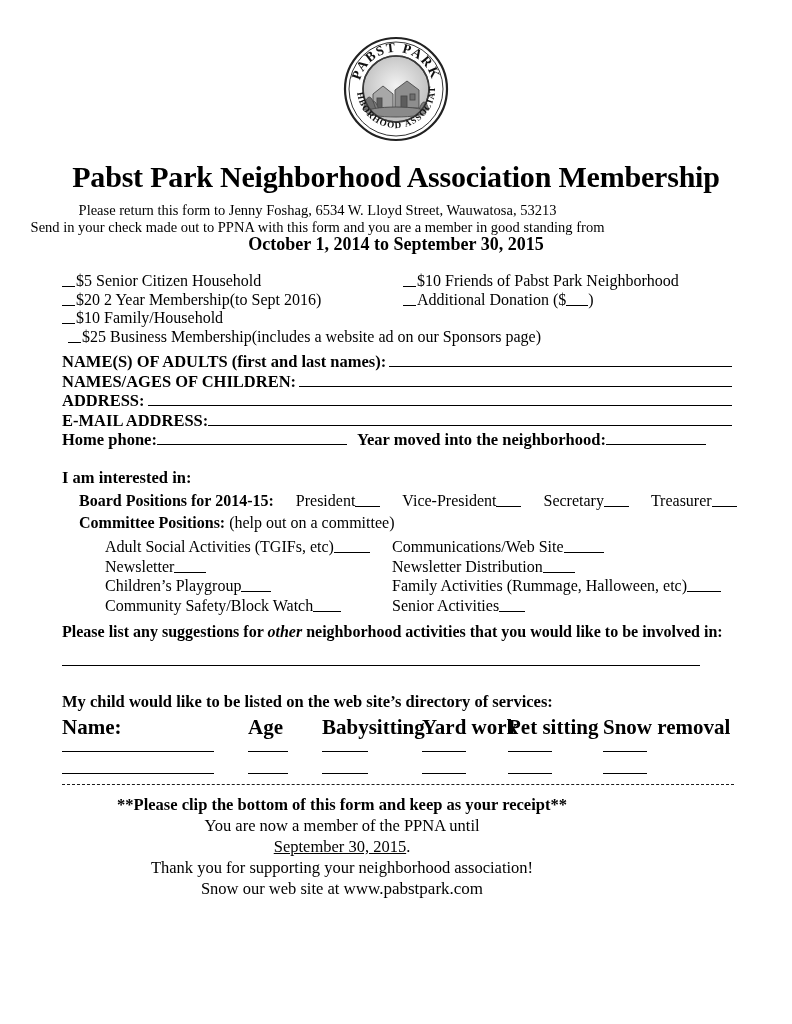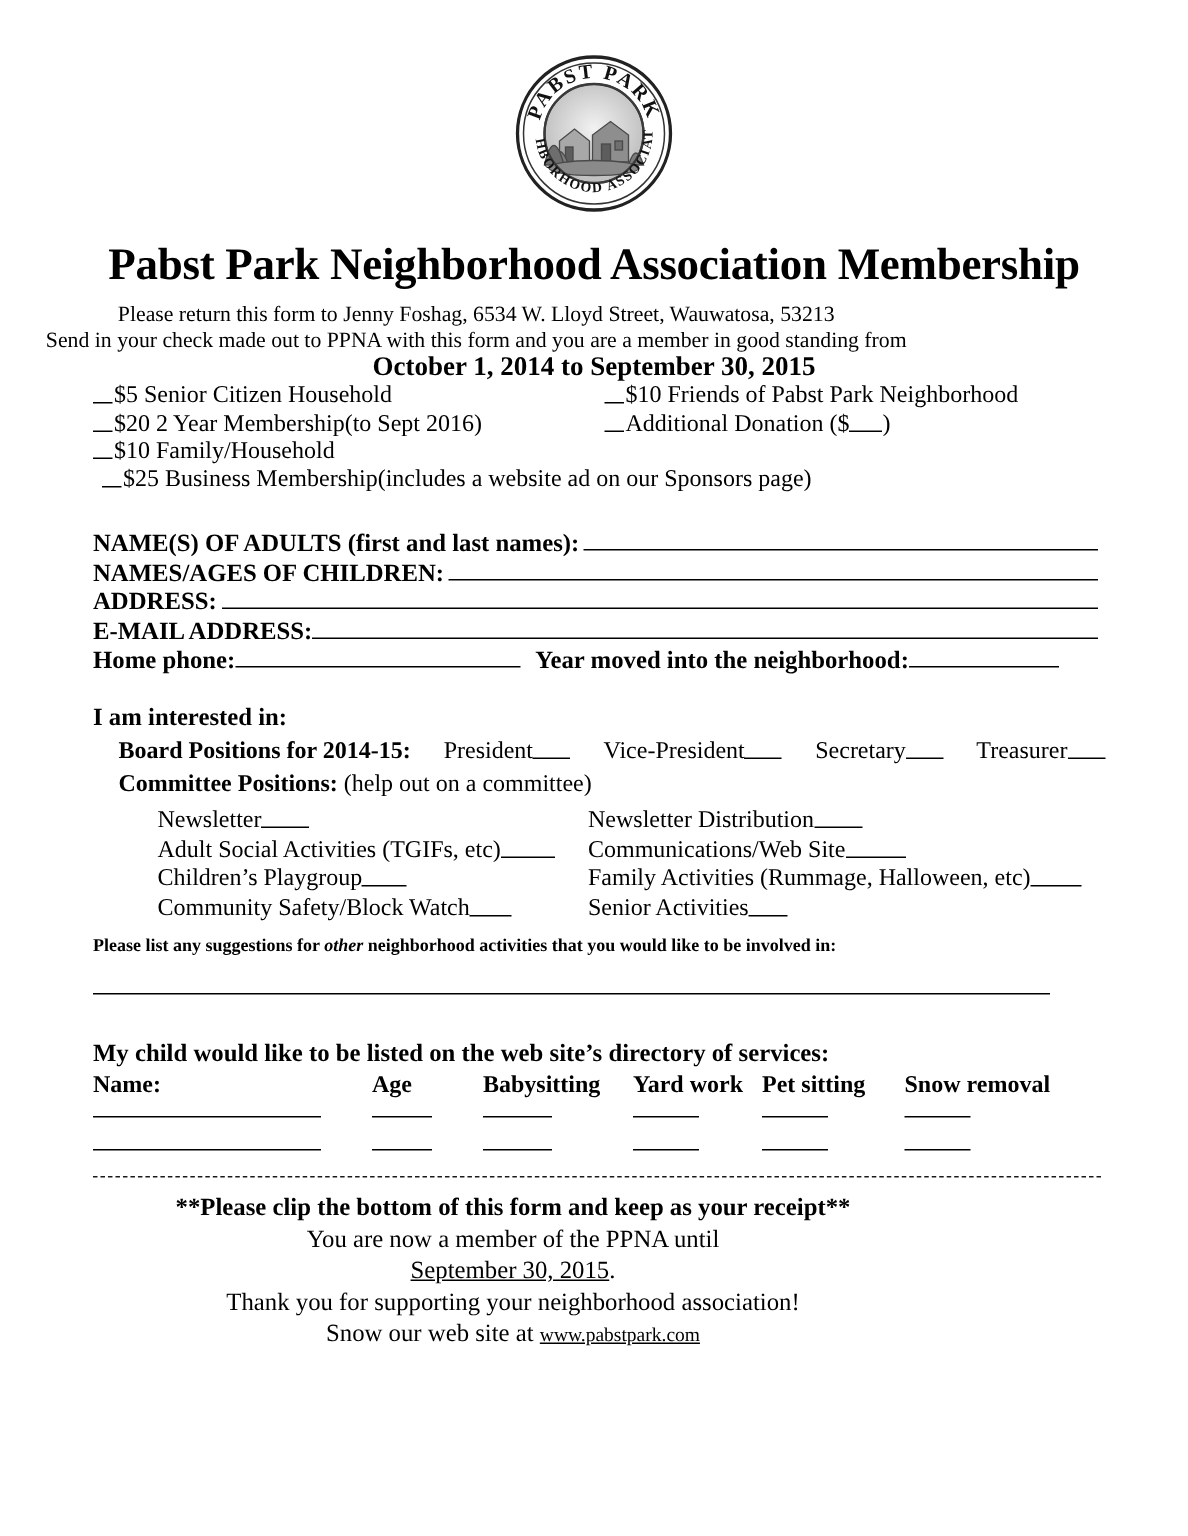--- a/index.html
+++ b/index.html
@@ -64,21 +64,21 @@
     left: 0;
     width: 792px;
     text-align: center;
     font-size: 18px;
     font-weight: bold;
   }
 
   
   .opts {
     position: absolute;
-    top: 255px;
+    top: 272px;
     left: 62px;
     width: 670px;
     font-size: 16px;
     line-height: 18.5px;
   }
   .opt-row {
     display: flex;
     align-items: baseline;
   }
   .opt-left { width: 341px; flex: 0 0 341px; }
@@ -165,21 +165,21 @@
   }
 
   
   .suggest {
     position: absolute;
     top: 623px;
     left: 62px;
     width: 672px;
   }
   .suggest-q {
-    font-size: 12px;
+    font-size: 16px;
     font-weight: bold;
   }
   .suggest-q i { font-style: italic; }
   .suggest-line {
     margin-top: 23px;
     width: 638px;
     border-bottom: 1.4px solid #000;
     height: 1px;
   }
 
@@ -191,21 +191,21 @@
     width: 672px;
   }
   .child-intro {
     font-size: 16.5px;
     font-weight: bold;
   }
   .child-table {
     margin-top: 3px;
     width: 672px;
     border-collapse: collapse;
-    font-size: 16px;
+    font-size: 21px;
     font-weight: bold;
     table-layout: fixed;
   }
   .child-table th {
     text-align: left;
     font-weight: bold;
     padding: 0;
     white-space: nowrap;
   }
   .child-table td { padding: 0; height: 22px; }
@@ -240,22 +240,21 @@
     top: 794px;
     left: 0;
     width: 684px;
     text-align: center;
     font-size: 16.5px;
     line-height: 21px;
   }
   .receipt .bold { font-weight: bold; }
   .receipt .uline { text-decoration: underline; }
   .rlink {
-    font-size: 13px;
-    text-decoration: underline;
+    font-size: 17px;
     margin-top: 24px;
   }
 </style>
 </head>
 <body>
 
 <div class="page">
 
   <div class="logo-wrap">
     <div class="seal">
@@ -353,26 +352,26 @@
       <span class="pos"><span>Treasurer</span><span class="blank-pos"></span></span>
     </div>
 
     <div class="comm-head">
       <b>Committee Positions:</b>
       <span>(help out on a committee)</span>
     </div>
 
     <div class="comm-grid">
       <div class="comm-row">
+        <span class="comm-left"><span>Adult Social Activities (TGIFs, etc)</span><span class="blank-c" style="width:36px"></span></span>
+        <span class="comm-right"><span>Communications/Web Site</span><span class="blank-c" style="width:40px"></span></span>
+      </div>
+      <div class="comm-row">
         <span class="comm-left"><span>Newsletter</span><span class="blank-c" style="width:32px"></span></span>
         <span class="comm-right"><span>Newsletter Distribution</span><span class="blank-c" style="width:32px"></span></span>
-      </div>
-      <div class="comm-row">
-        <span class="comm-left"><span>Adult Social Activities (TGIFs, etc)</span><span class="blank-c" style="width:36px"></span></span>
-        <span class="comm-right"><span>Communications/Web Site</span><span class="blank-c" style="width:40px"></span></span>
       </div>
       <div class="comm-row">
         <span class="comm-left"><span>Children’s Playgroup</span><span class="blank-c" style="width:30px"></span></span>
         <span class="comm-right"><span>Family Activities (Rummage, Halloween, etc)</span><span class="blank-c" style="width:34px"></span></span>
       </div>
       <div class="comm-row">
         <span class="comm-left"><span>Community Safety/Block Watch</span><span class="blank-c" style="width:28px"></span></span>
         <span class="comm-right"><span>Senior Activities</span><span class="blank-c" style="width:26px"></span></span>
       </div>
     </div>

